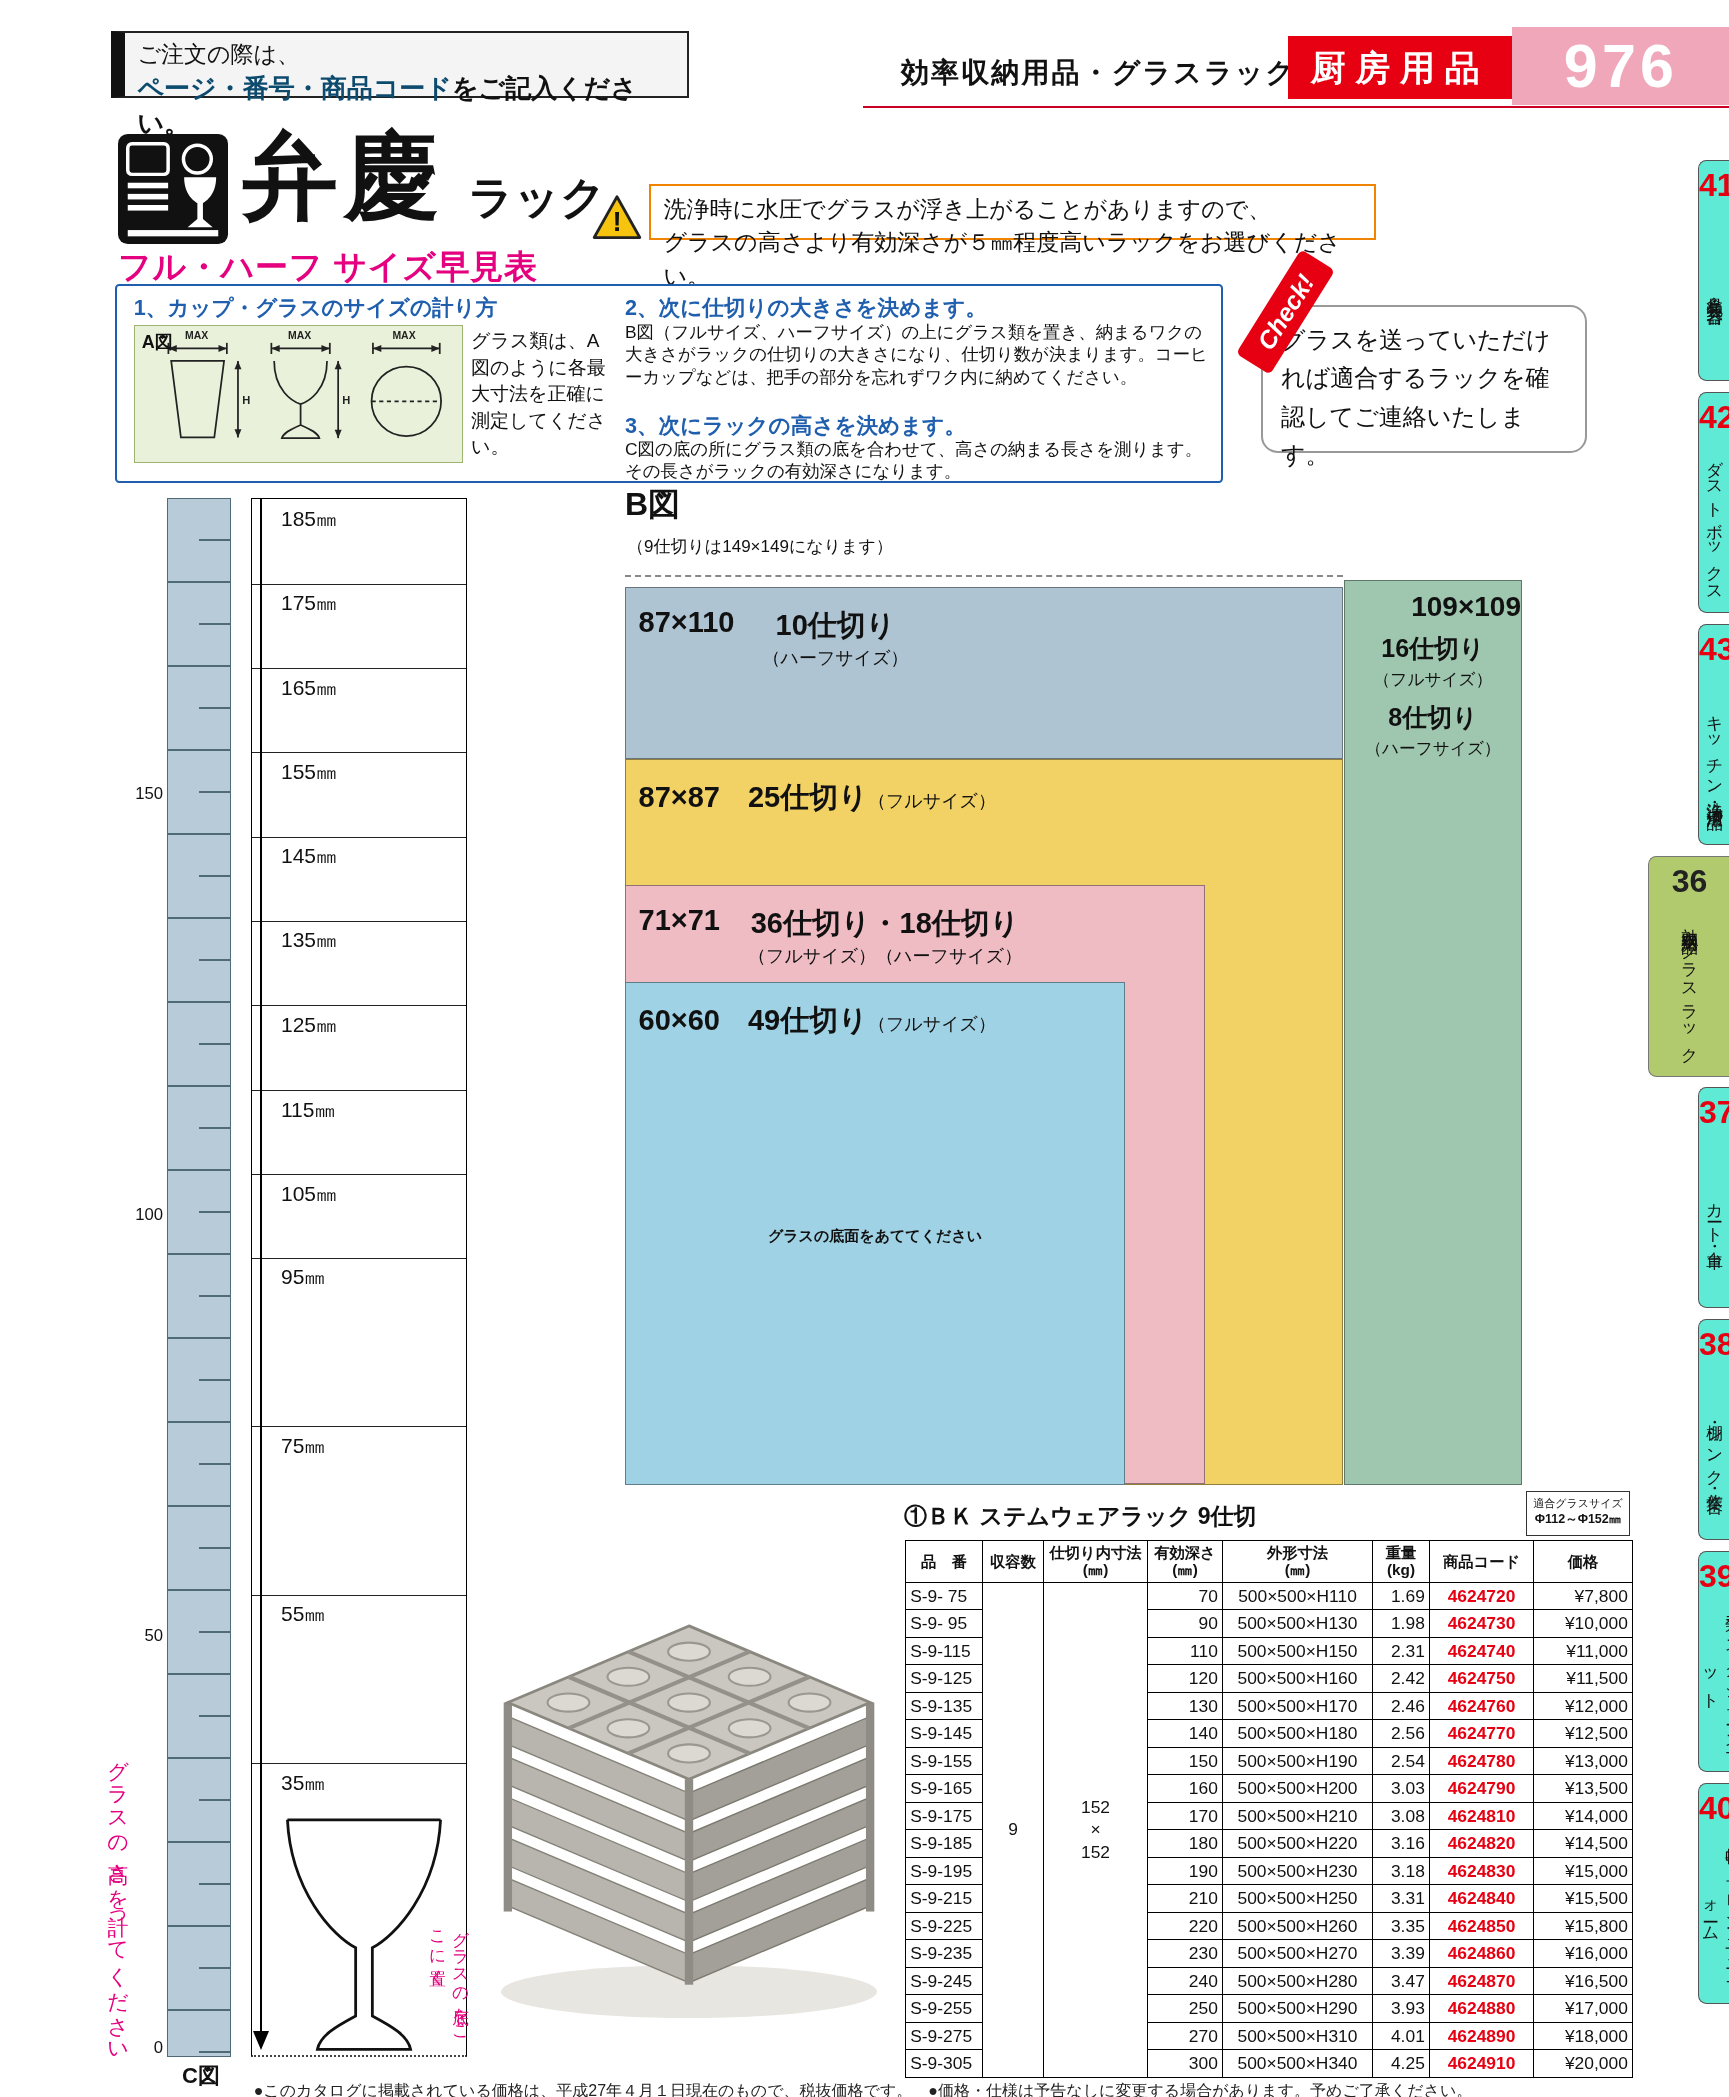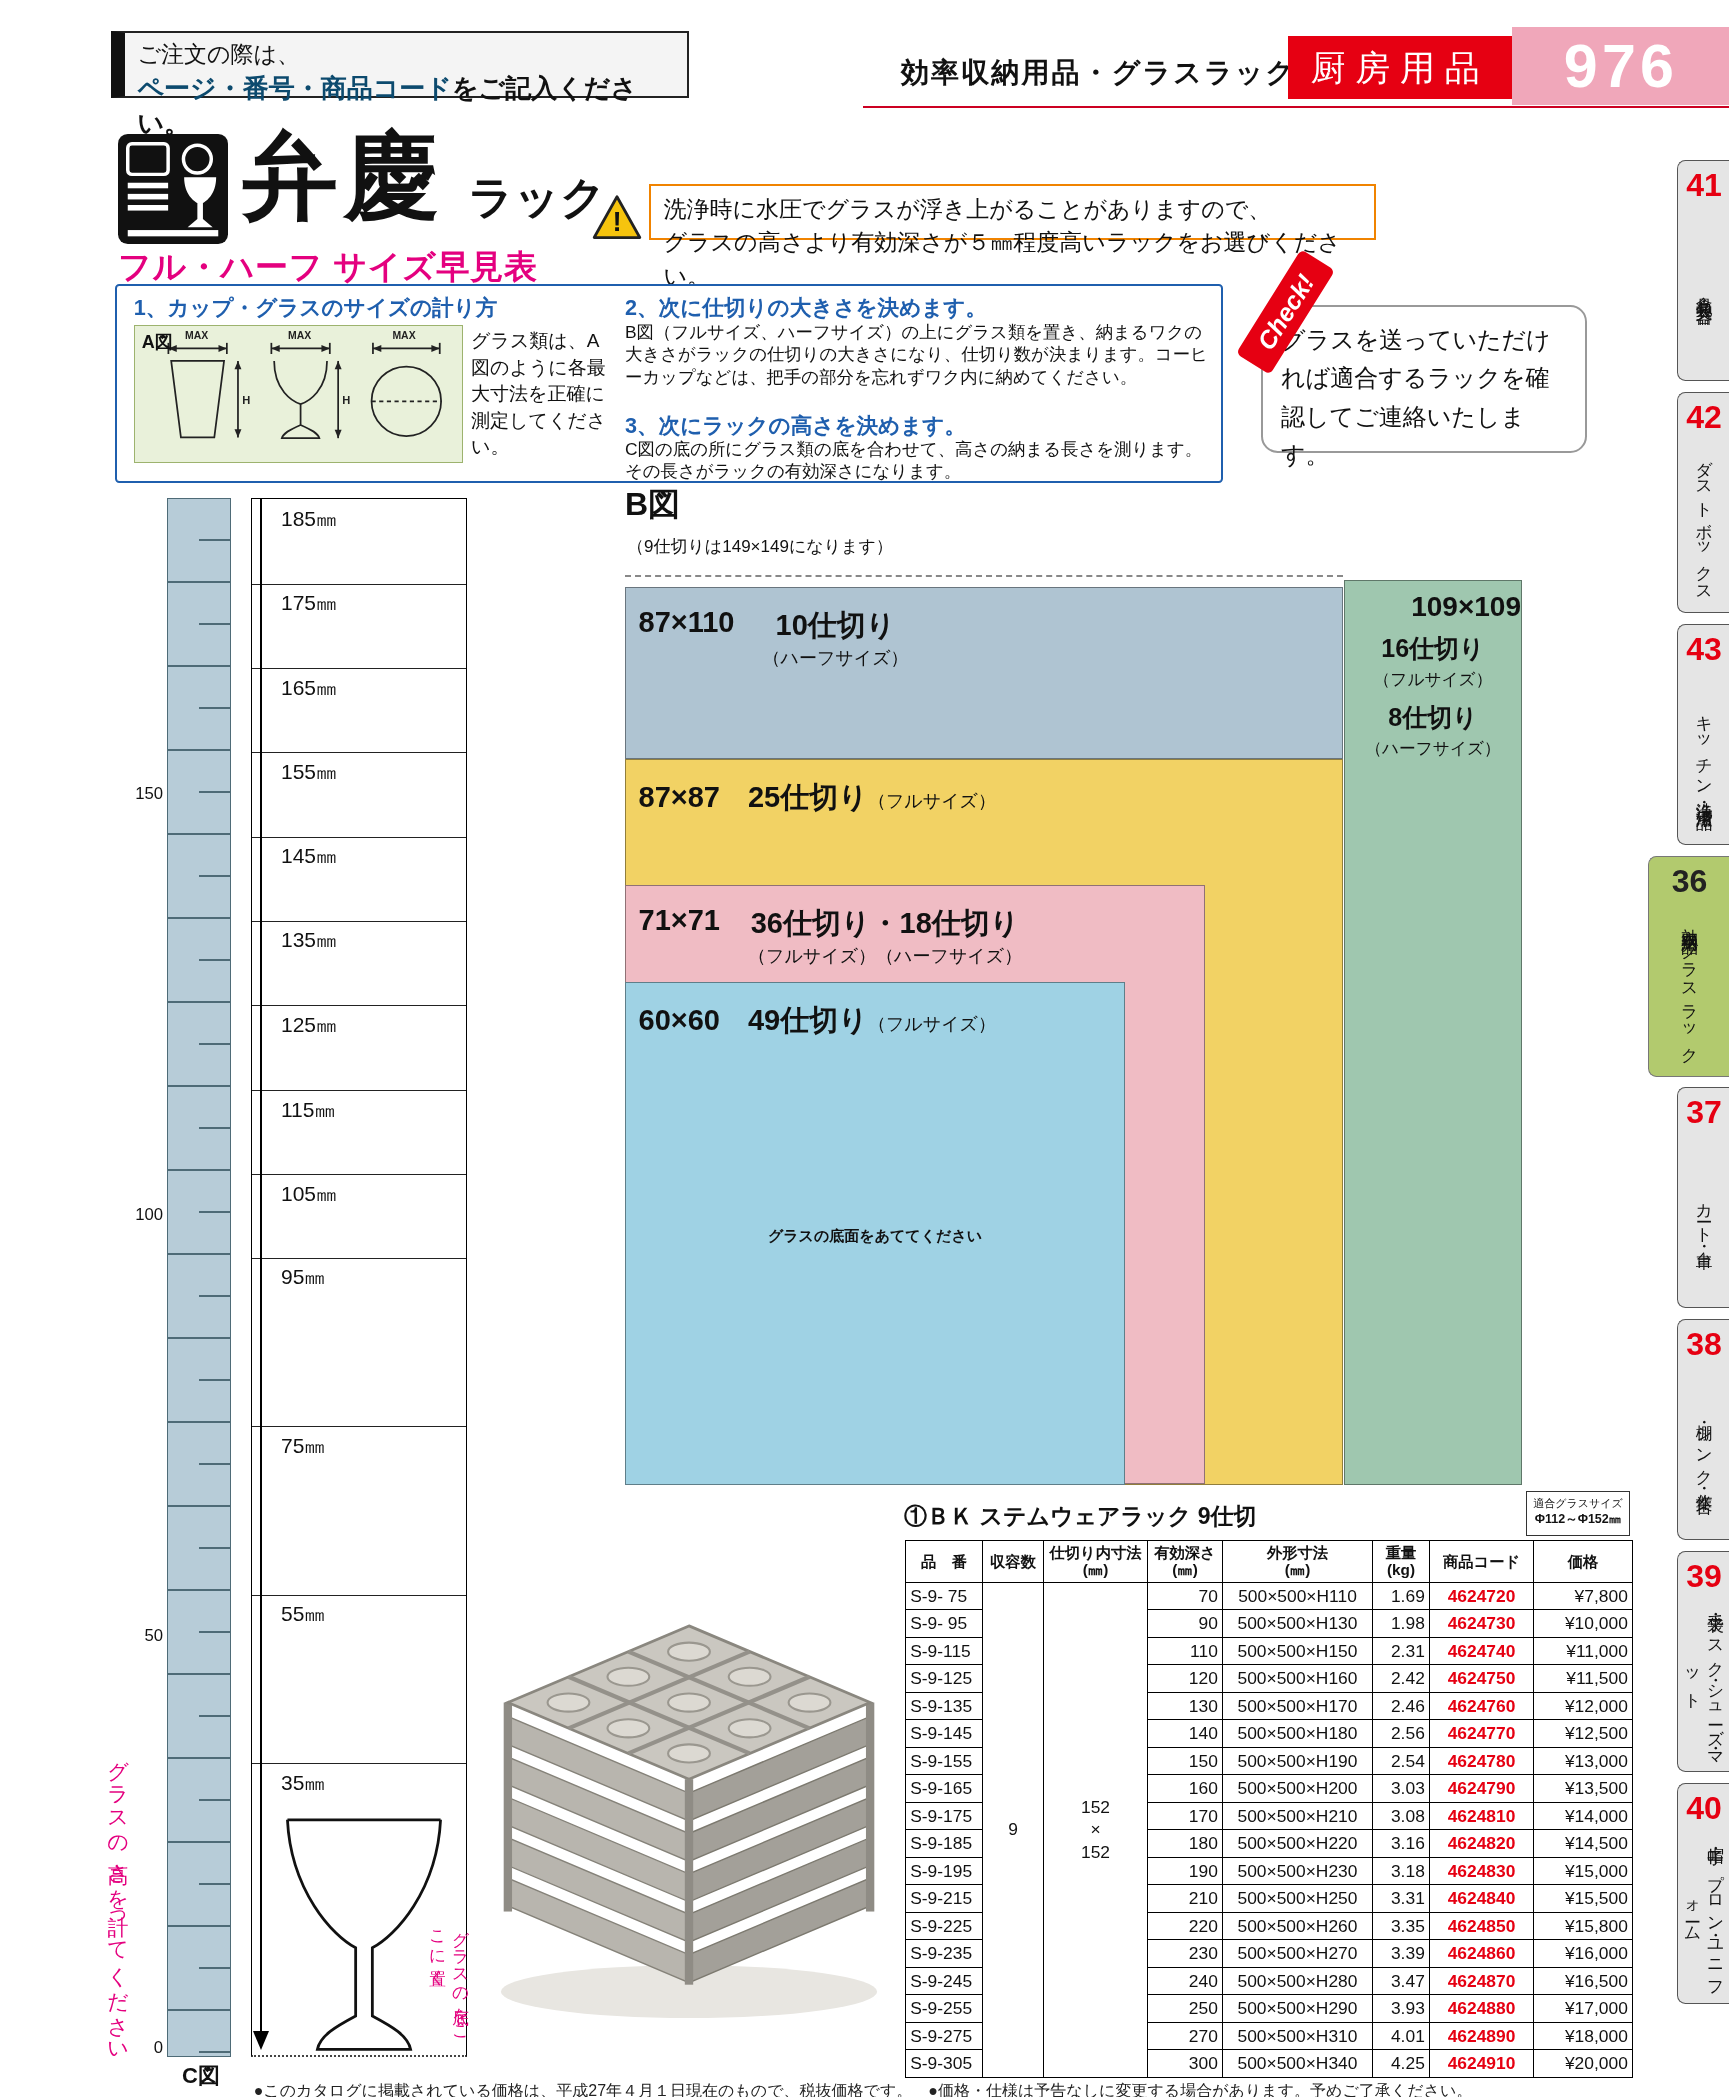--- a/index.html
+++ b/index.html
@@ -7,21 +7,21 @@
   .page{position:relative;width:1730px;height:2097px;background:#fff;overflow:hidden;}
 
   
   .order-note{position:absolute;left:111px;top:31px;width:578px;height:67px;background:#f4f4f4;
     border:2.1px solid #222;border-left:14px solid #111;box-sizing:border-box;padding:5.6px 0 0 12.5px;}
   .order-line1{font-size:23px;}
   .order-line2{font-size:26px;font-weight:bold;margin-top:1.4px;}
   .order-highlight{color:#0c4a6e;}
   .section-label{position:absolute;left:901px;top:54px;font-size:28px;font-weight:bold;letter-spacing:2.1px;}
   .category-box{position:absolute;left:1288px;top:36px;width:224px;height:63px;background:#e60012;color:#fff;
-    font-size:35px;font-weight:normal;letter-spacing:9.7px;text-align:center;line-height:63px;}
+    font-size:35px;font-weight:bold;letter-spacing:9.7px;text-align:center;line-height:63px;}
   .pagenum-band{position:absolute;left:1512px;top:26.5px;width:218px;height:78px;background:#f0a7ba;}
   .pagenum{width:100%;text-align:center;font-size:61px;font-weight:800;color:#fff;line-height:78px;letter-spacing:4.2px;}
   .header-rule{position:absolute;left:863px;top:106px;width:867px;height:2.1px;background:#cc0022;}
 
   
   .logo-icon{position:absolute;left:118px;top:134px;width:110px;height:110px;}
   .brand-name{position:absolute;left:242px;top:113px;font-size:96px;font-weight:bold;letter-spacing:5.6px;font-family:"Liberation Serif", serif;}
   .brand-type{position:absolute;left:468px;top:168px;font-size:45px;font-weight:bold;}
   .brand-subtitle{position:absolute;left:118px;top:245px;font-size:33px;font-weight:bold;color:#e4007f;letter-spacing:0.7px;}
 
@@ -110,21 +110,21 @@
   .c-dim{text-align:center;font-size:16px;}
   .c-weight{text-align:right;padding-right:7px;font-size:16.7px;}
   .c-code{text-align:center;color:#e60012;font-weight:bold;}
   .c-price{text-align:right;padding-right:5.6px;}
 
   
   .photo-svg{position:absolute;left:480px;top:1598px;width:418px;height:432px;}
 
   
   .sidebar{position:absolute;right:0;top:0;width:87px;height:2097px;}
-  .side-tab{position:absolute;right:0;width:53px;height:221px;background:#e5e5e5;border:1.4px solid #555;border-right:none;
+  .side-tab{position:absolute;right:0;width:32px;height:221px;background:#5eead4;border:1.4px solid #555;border-right:none;
     border-radius:8.4px 0 0 8.4px;box-sizing:border-box;text-align:center;}
   .side-tab.active{width:82px;background:#b2ca6e;border-color:#777;}
   .tab-num{font-size:32px;font-weight:bold;color:#e60012;padding-top:5.6px;}
   .side-tab.active .tab-num{color:#222;}
   .tab-label{display:inline-block;margin-top:2.8px;writing-mode:vertical-rl;text-orientation:upright;height:167px;
     font-size:16.7px;letter-spacing:2.1px;color:#111;}
 
   .page-footer{position:absolute;left:104px;top:2081px;width:1518px;text-align:center;font-size:16px;color:#222;}
 </style>
 </head>

